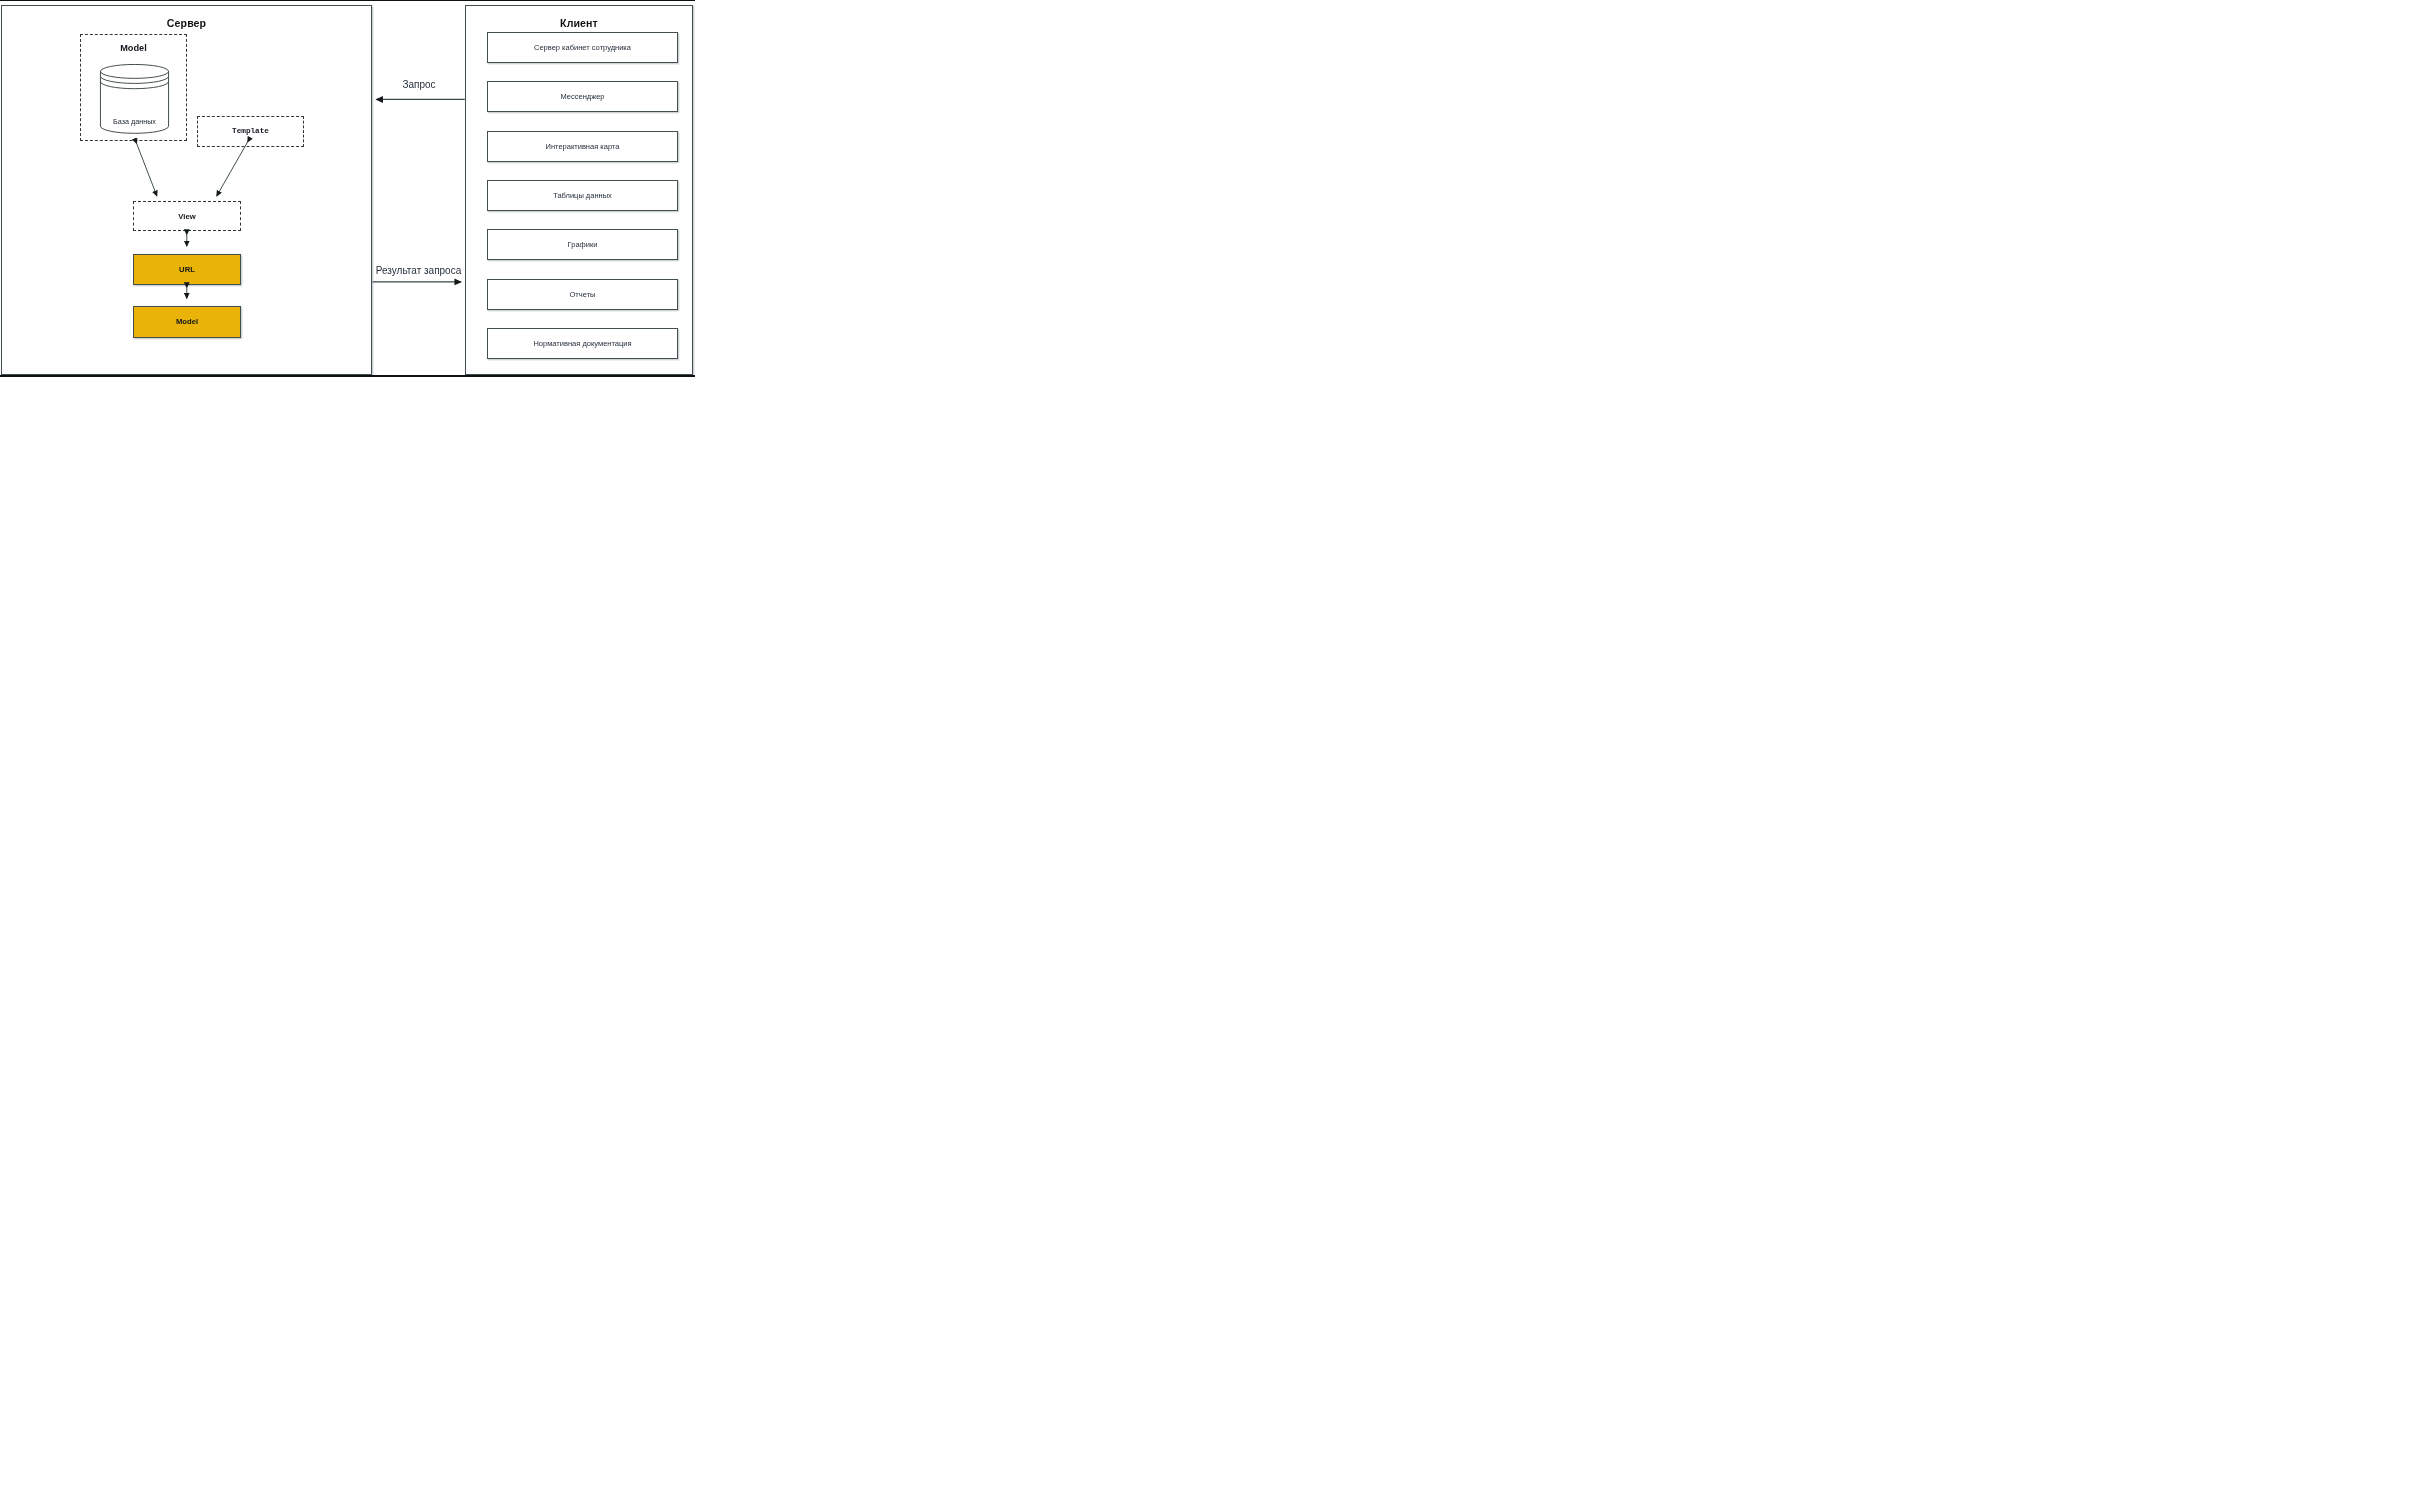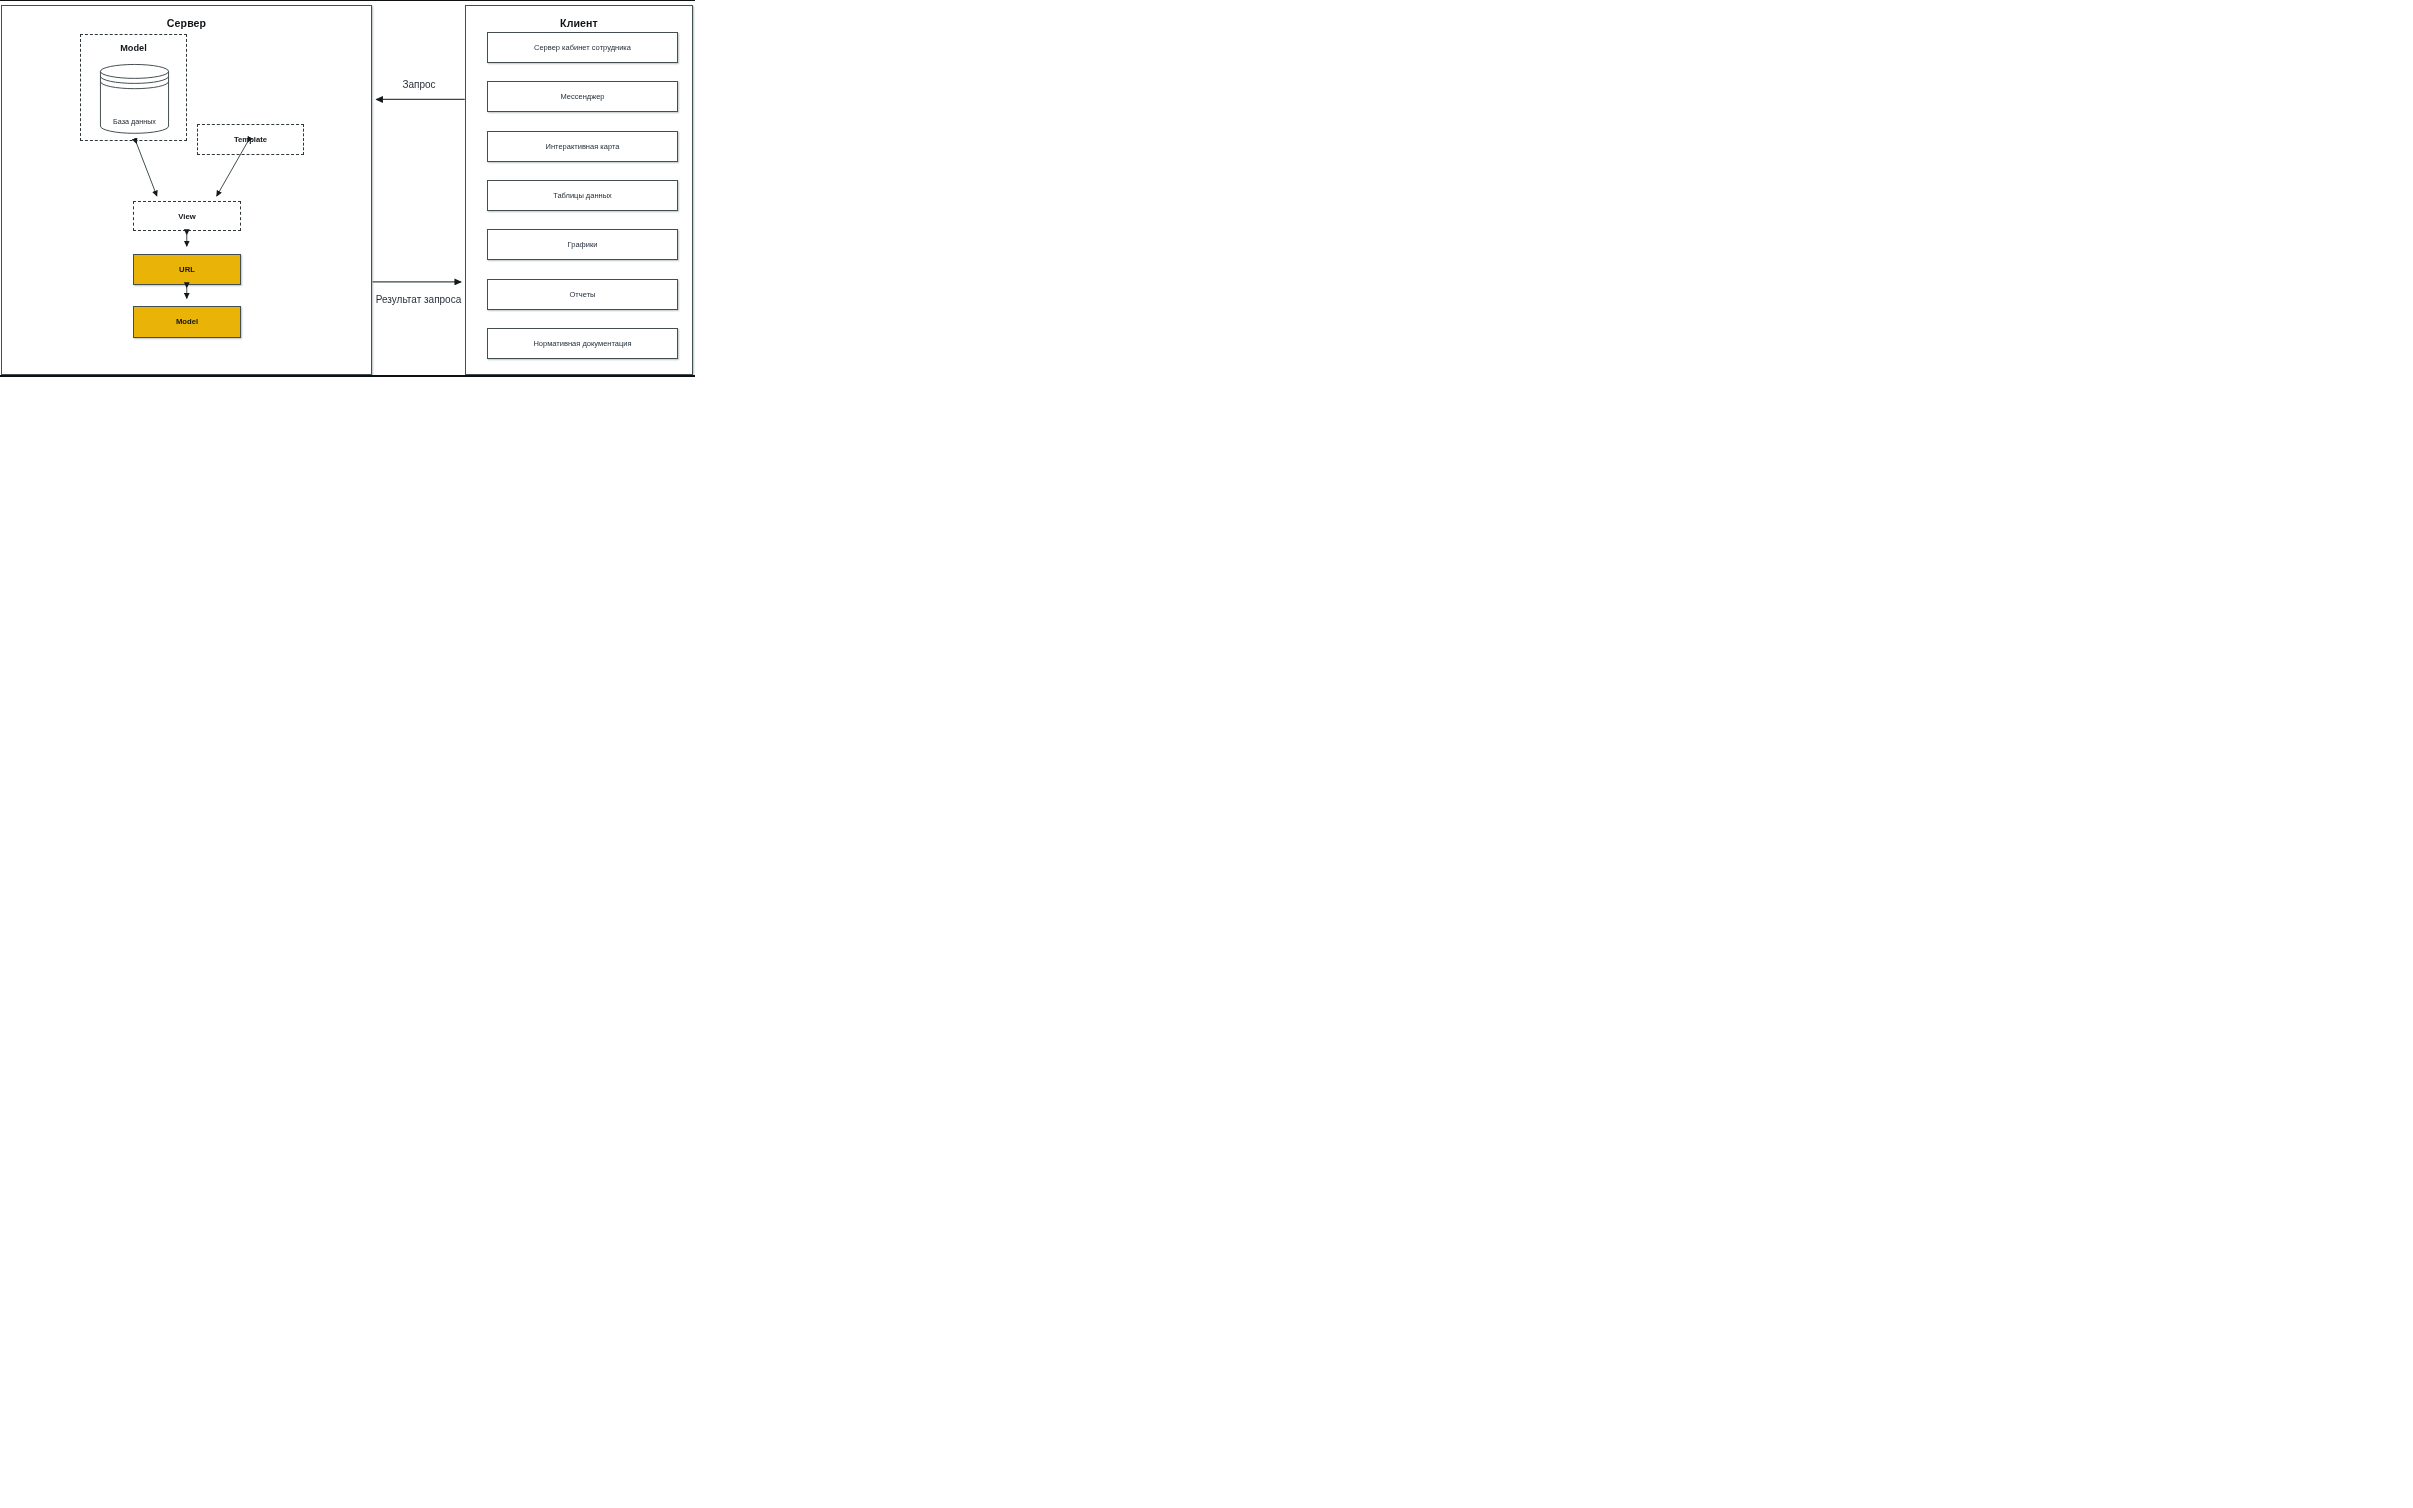--- a/index.html
+++ b/index.html
@@ -78,21 +78,21 @@
 
     <svg class="overlay" style="left:97px;top:57px;" width="71" height="72" viewBox="0 0 148 149">
       <path d="M3,17 L3,131 A71,15 0 0 0 145,131 L145,17" fill="#ffffff" stroke="none"></path>
       <ellipse cx="74" cy="17" rx="71" ry="14.5" fill="#ffffff" stroke="#3d4749" stroke-width="2"></ellipse>
       <path d="M3,27 A71,15 0 0 0 145,27" fill="none" stroke="#3d4749" stroke-width="2"></path>
       <path d="M3,38 A71,15 0 0 0 145,38" fill="none" stroke="#3d4749" stroke-width="2"></path>
       <path d="M3,17 L3,131 A71,15 0 0 0 145,131 L145,17" fill="none" stroke="#3d4749" stroke-width="2"></path>
     </svg>
     <div class="db-label" style="left:97px;top:96px;width:71px;">База данных</div>
 
-    <div class="dashed-box" style="left:195px;top:118px;width:105px;height:29px;">
+    <div class="dashed-box" style="left:195px;top:110px;width:105px;height:29px;font-family:Liberation Mono, monospace;">
       <div class="box-label-center">Template</div>
     </div>
 
     <div class="dashed-box" style="left:131px;top:195px;width:106px;height:28.5px;">
       <div class="box-label-center">View</div>
     </div>
 
     <div class="solid-box" style="left:131px;top:248px;width:106px;height:29px;">
       <div class="box-label-center">URL</div>
     </div>
@@ -154,17 +154,17 @@
     <g>
       <line x1="387" y1="486" x2="387" y2="510" stroke="#39464a" stroke-width="2" marker-start="url(#ah)" marker-end="url(#ah)"></line>
     </g>
 
     <g>
       <line x1="387" y1="596" x2="387" y2="618" stroke="#39464a" stroke-width="2" marker-start="url(#ah)" marker-end="url(#ah)"></line>
     </g>
   </svg>
 
   <div class="flow-label" style="left:377px;top:79px;width:84px;">Запрос</div>
-  <div class="flow-label" style="left:370px;top:265px;width:97px;margin-top:29px;">Результат запроса</div>
+  <div class="flow-label" style="left:370px;top:265px;width:97px;">Результат запроса</div>
 
   <div class="bar bottom"></div>
 </div>
 
 
 </body></html>

